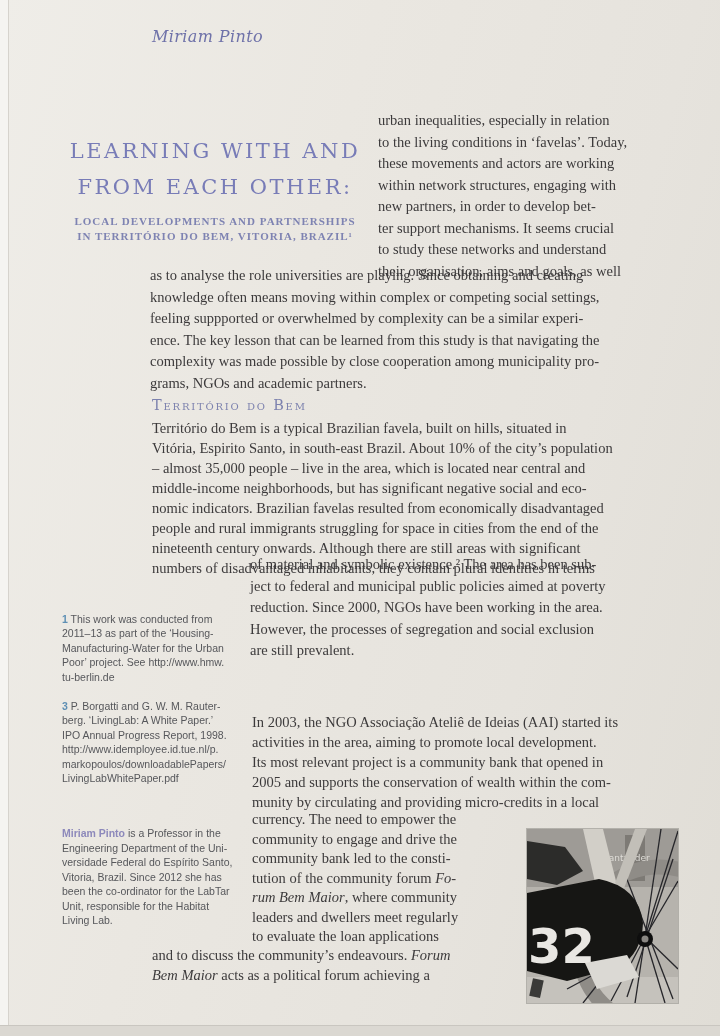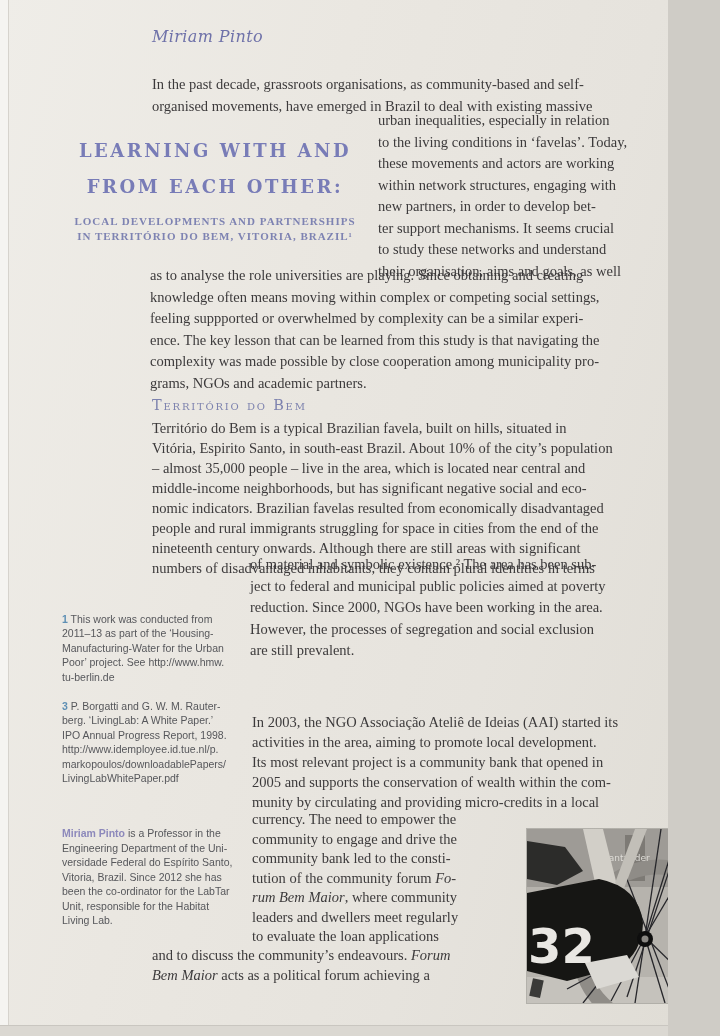--- a/index.html
+++ b/index.html
@@ -1,31 +1,31 @@
 <!DOCTYPE html>
 <html><head>
 <meta charset="utf-8">
 <style>
   html,body{margin:0;padding:0;background:#cfccc6;}
   .page{
-    position:relative;width:668px;height:1036px;overflow:hidden;
+    position:relative;width:720px;height:1036px;overflow:hidden;
     background:linear-gradient(105deg,#efede8 0%,#eae7e1 38%,#e6e3dd 70%,#e0ddd6 100%);
     font-family:"Liberation Serif",serif;color:#3c3a3b;
   }
   .left-strip{position:absolute;left:0;top:0;width:8px;height:1036px;
     background:#f5f4f1;border-right:1px solid #d6d3cd;}
   .bottom-band{position:absolute;left:0;top:1025px;width:720px;height:11px;
     background:#dbd8d2;border-top:1px solid #c9c6c0;}
   .abs{position:absolute;white-space:pre-line;}
   .author{left:152px;top:27px;font-family:"DejaVu Serif",serif;font-style:italic;
     font-size:16px;color:#6f72a9;letter-spacing:.4px;}
   .body{font-size:14.5px;line-height:21.5px;}
   .intro-a{left:152px;top:74px;width:548px;}
   .title-block{position:absolute;left:48px;top:133px;width:334px;text-align:center;}
-  .title{margin:0;font-family:"DejaVu Serif",serif;font-weight:bold;font-size:18px;
+  .title{margin:0;font-family:"DejaVu Serif",serif;font-weight:normal;font-size:21px;
     line-height:36px;letter-spacing:2.5px;color:#787cb7;white-space:pre-line;}
   .subtitle{margin-top:9px;font-family:Liberation Serif, serif;font-weight:bold;font-size:11px;
     line-height:15px;letter-spacing:1px;color:#7e83b2;white-space:pre-line;}
   .intro-b{left:378px;top:110px;width:312px;}
   .intro-c{left:150px;top:265px;width:552px;}
   .sec-h{position:absolute;margin:0;font-family:"DejaVu Serif",serif;font-weight:normal;
     font-variant:small-caps;font-size:14.5px;line-height:16px;letter-spacing:1.8px;color:#7d82ae;}
   .h-s1{left:152px;top:397px;}
   .s1a{left:152px;top:418px;width:552px;line-height:20px;}
   .s1b{left:250px;top:554px;width:445px;}
@@ -46,22 +46,20 @@
 </style>
 </head>
 <body>
 
 <div class="page">
   <div class="left-strip"></div>
   <div class="bottom-band"></div>
 
   <div class="abs author">Miriam Pinto</div>
 
-  <div class="abs body intro-a">In the past decade, grassroots organisations, as community-based and self-
-organised movements, have emerged in Brazil to deal with existing massive</div>
 
   <div class="title-block">
     <h1 class="title">LEARNING WITH AND
 FROM EACH OTHER:</h1>
     <div class="subtitle">LOCAL DEVELOPMENTS AND PARTNERSHIPS
 IN TERRITÓRIO DO BEM, VITORIA, BRAZIL¹</div>
   </div>
 
   <div class="abs body intro-b">urban inequalities, especially in relation
 to the living conditions in ‘favelas’. Today,

